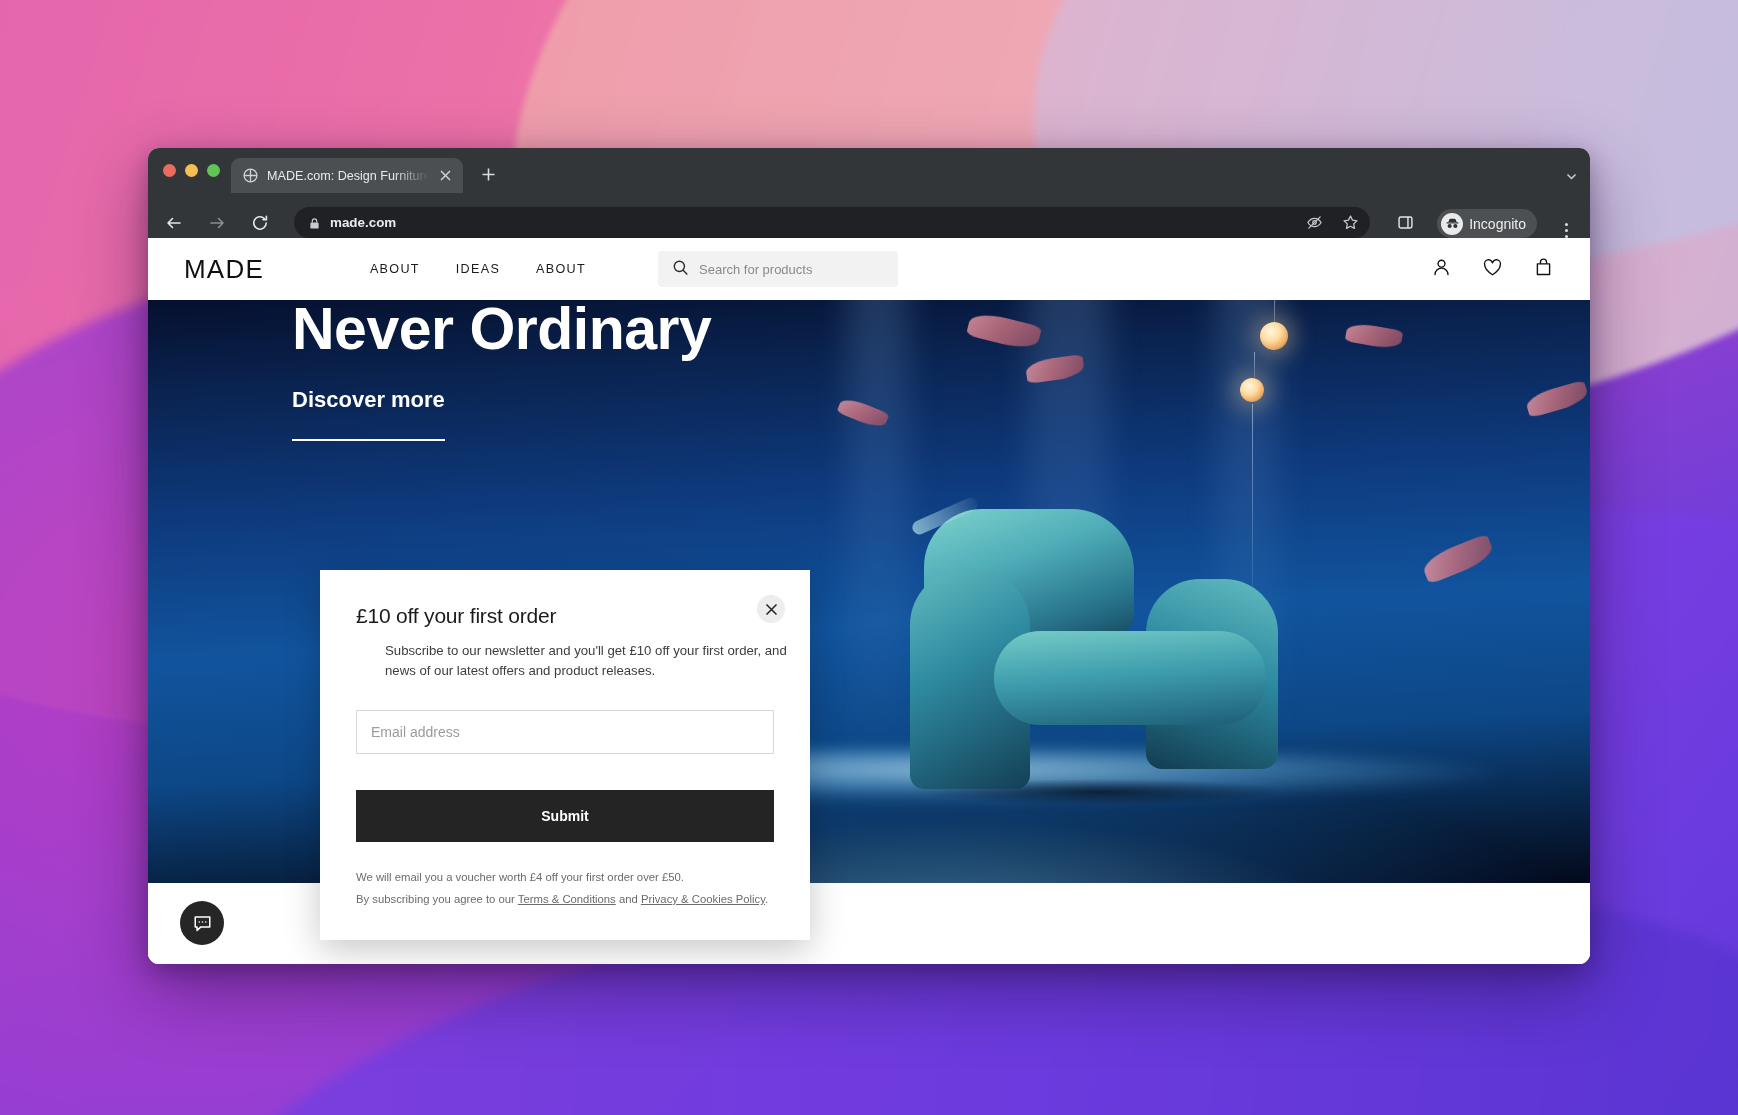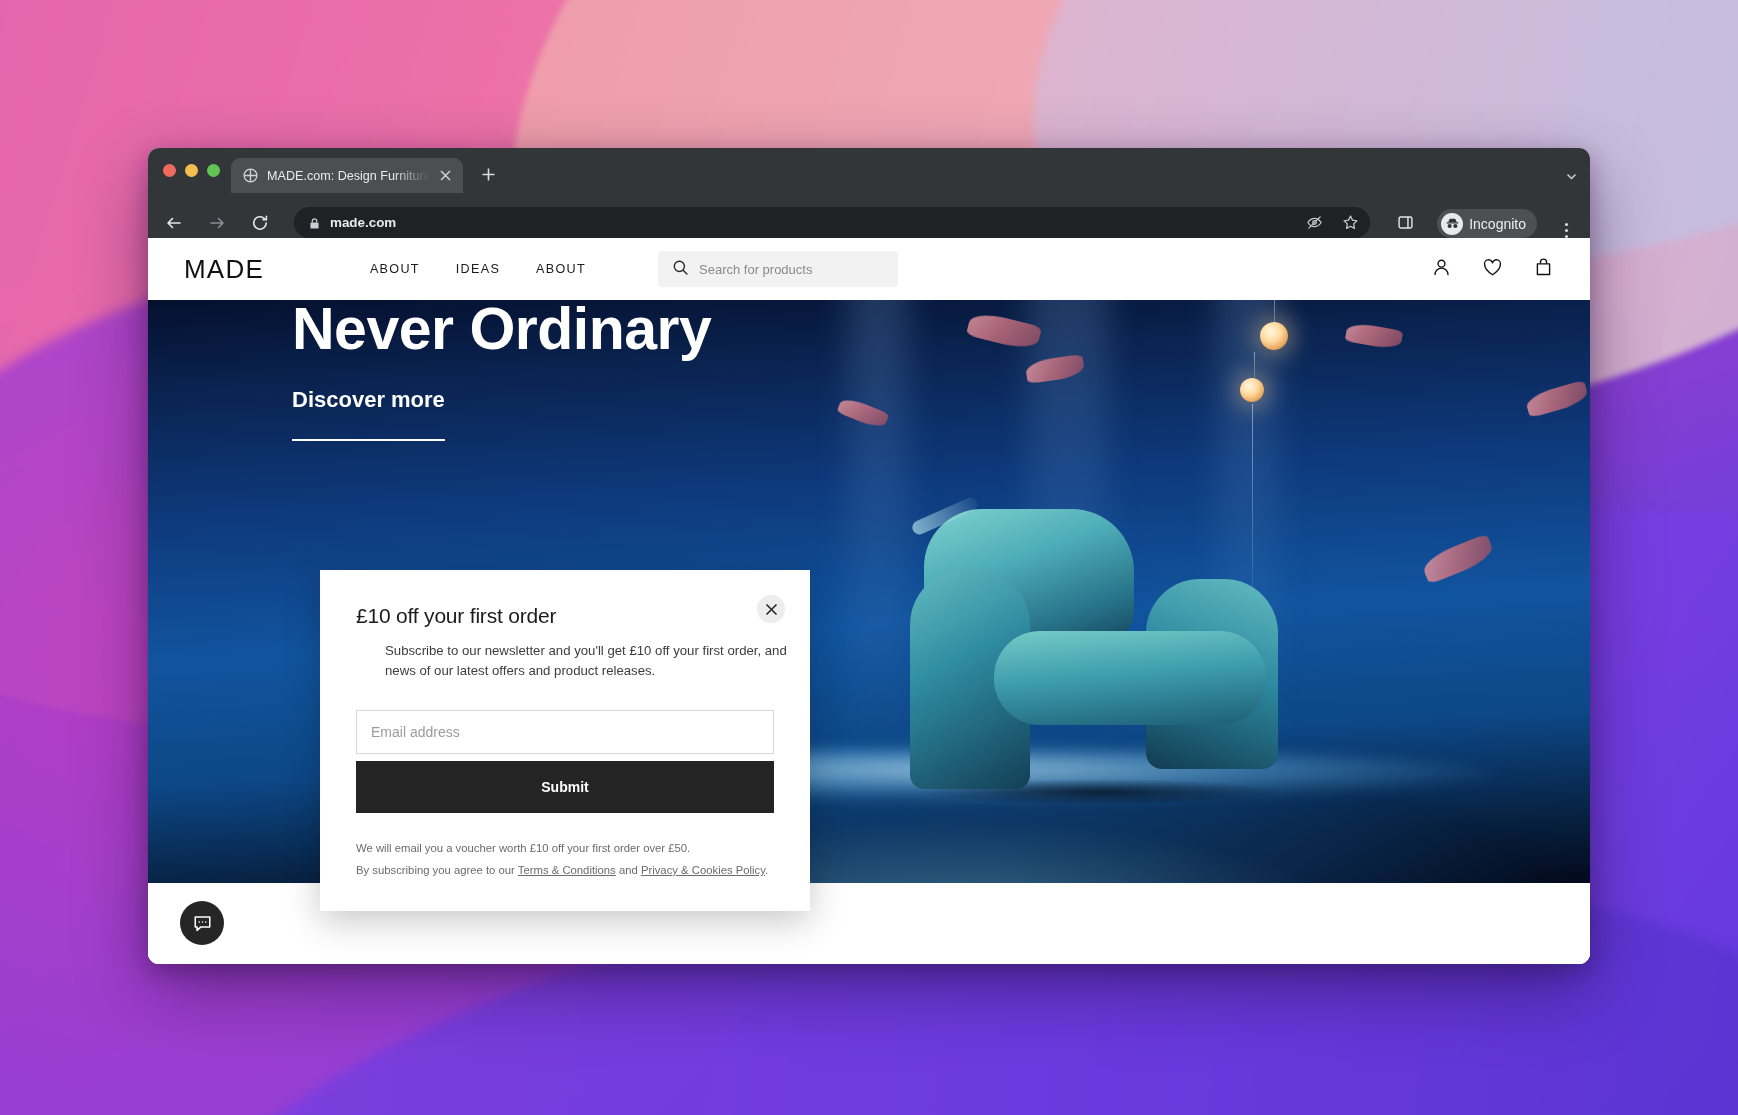--- a/index.html
+++ b/index.html
@@ -152,21 +152,21 @@
     position:absolute; right:25px; top:25px; width:28px; height:28px; border-radius:50%;
     background:#ededed; display:flex; align-items:center; justify-content:center; color:#222; font-size:14px;
   }
   .modal h2{ font-size:21px; font-weight:400; color:#1b1b1b; letter-spacing:-.2px; }
   .modal p.body{ font-size:13.2px; line-height:1.55; color:#3d3d3d; margin-top:13px; width:425px;margin-left:29px; }
   .email-input{
     margin-top:28px; width:100%; height:44px; border:1px solid #d8d8d8; background:#fff;
     display:flex; align-items:center; padding:0 14px; font-size:14px; color:#9b9b9b;
   }
   .submit-btn{
-    margin-top:7px; width:100%; height:52px; background:#242424; color:#fff;
+    margin-top:36px; width:100%; height:52px; background:#242424; color:#fff;
     display:flex; align-items:center; justify-content:center; font-size:14px; font-weight:600;
   }
   .fineprint{ margin-top:24px; font-size:11.3px; line-height:1.95; color:#6b6b6b; }
   .fineprint a{ color:#6b6b6b; }
 
   
   .belowfold{ position:absolute; left:0; right:0; top:645px; height:82px; background:#fff; z-index:6; }
   .chat-fab{
     position:absolute; left:32px; top:18px; width:44px; height:44px; border-radius:50%;
     background:#262626; display:flex; align-items:center; justify-content:center; color:#fff;
@@ -371,21 +371,21 @@
               <path d="M1.5 1.5l10 10M11.5 1.5l-10 10"></path>
             </svg>
         </div>
         <h2>£10 off your first order</h2>
         <p class="body">Subscribe to our newsletter and you'll get £10 off your first order, and news of our latest offers and product releases.</p>
         <div class="email-input">
           <span>Email address</span>
         </div>
         <div class="submit-btn">Submit</div>
         <div class="fineprint">
-          <div>We will email you a voucher worth £10 off your first order over £50.</div>
+          <div>We will email you a voucher worth £4 off your first order over £50.</div>
           <div>
             <span>By subscribing you agree to our </span><a href="#">Terms &amp; Conditions</a><span> and </span><a href="#">Privacy &amp; Cookies Policy</a><span>.</span>
           </div>
         </div>
       </div>
 
       <div class="belowfold">
         <div class="chat-fab">
           <svg width="21" height="21" viewBox="0 0 22 22" fill="none" stroke="#fff" stroke-width="1.6" stroke-linejoin="round">
             <path d="M3.4 4.2h15.2v10.4H9.3l-4 3.6v-3.6H3.4z"></path>

